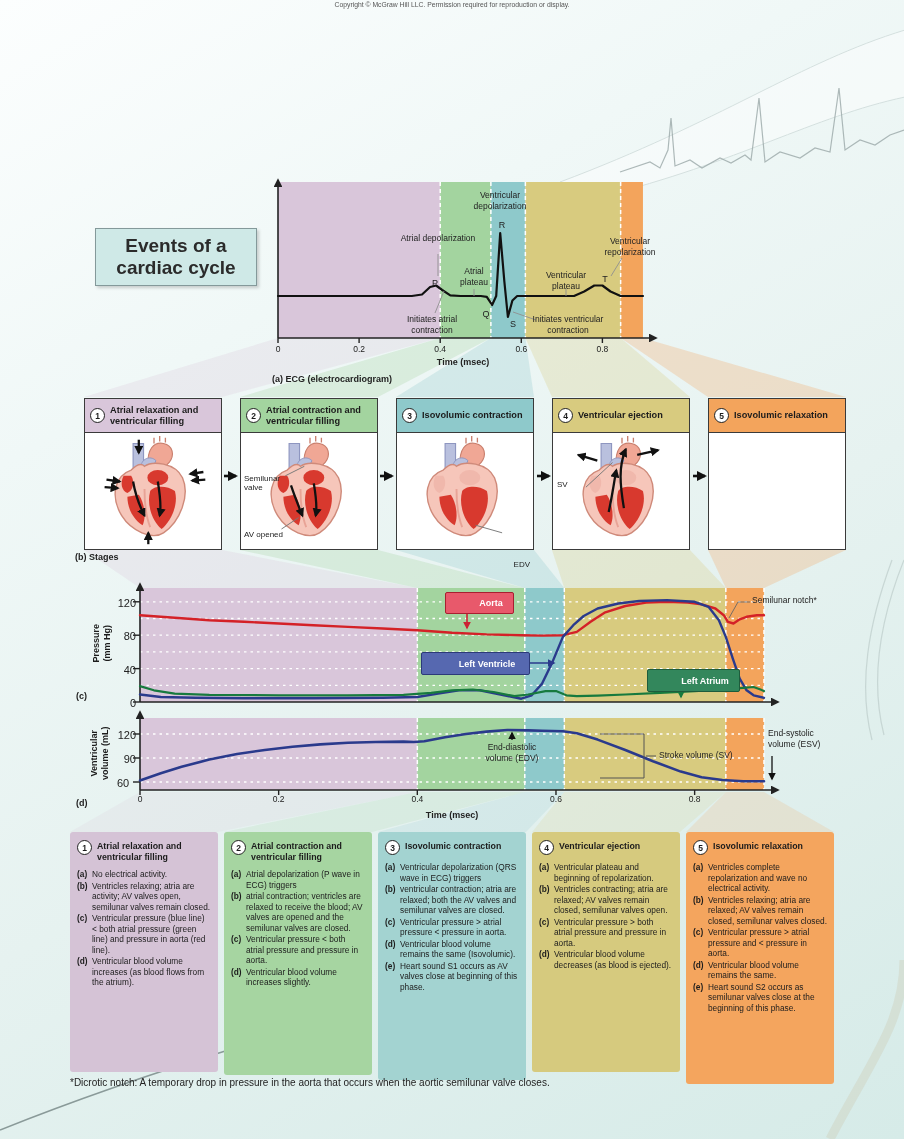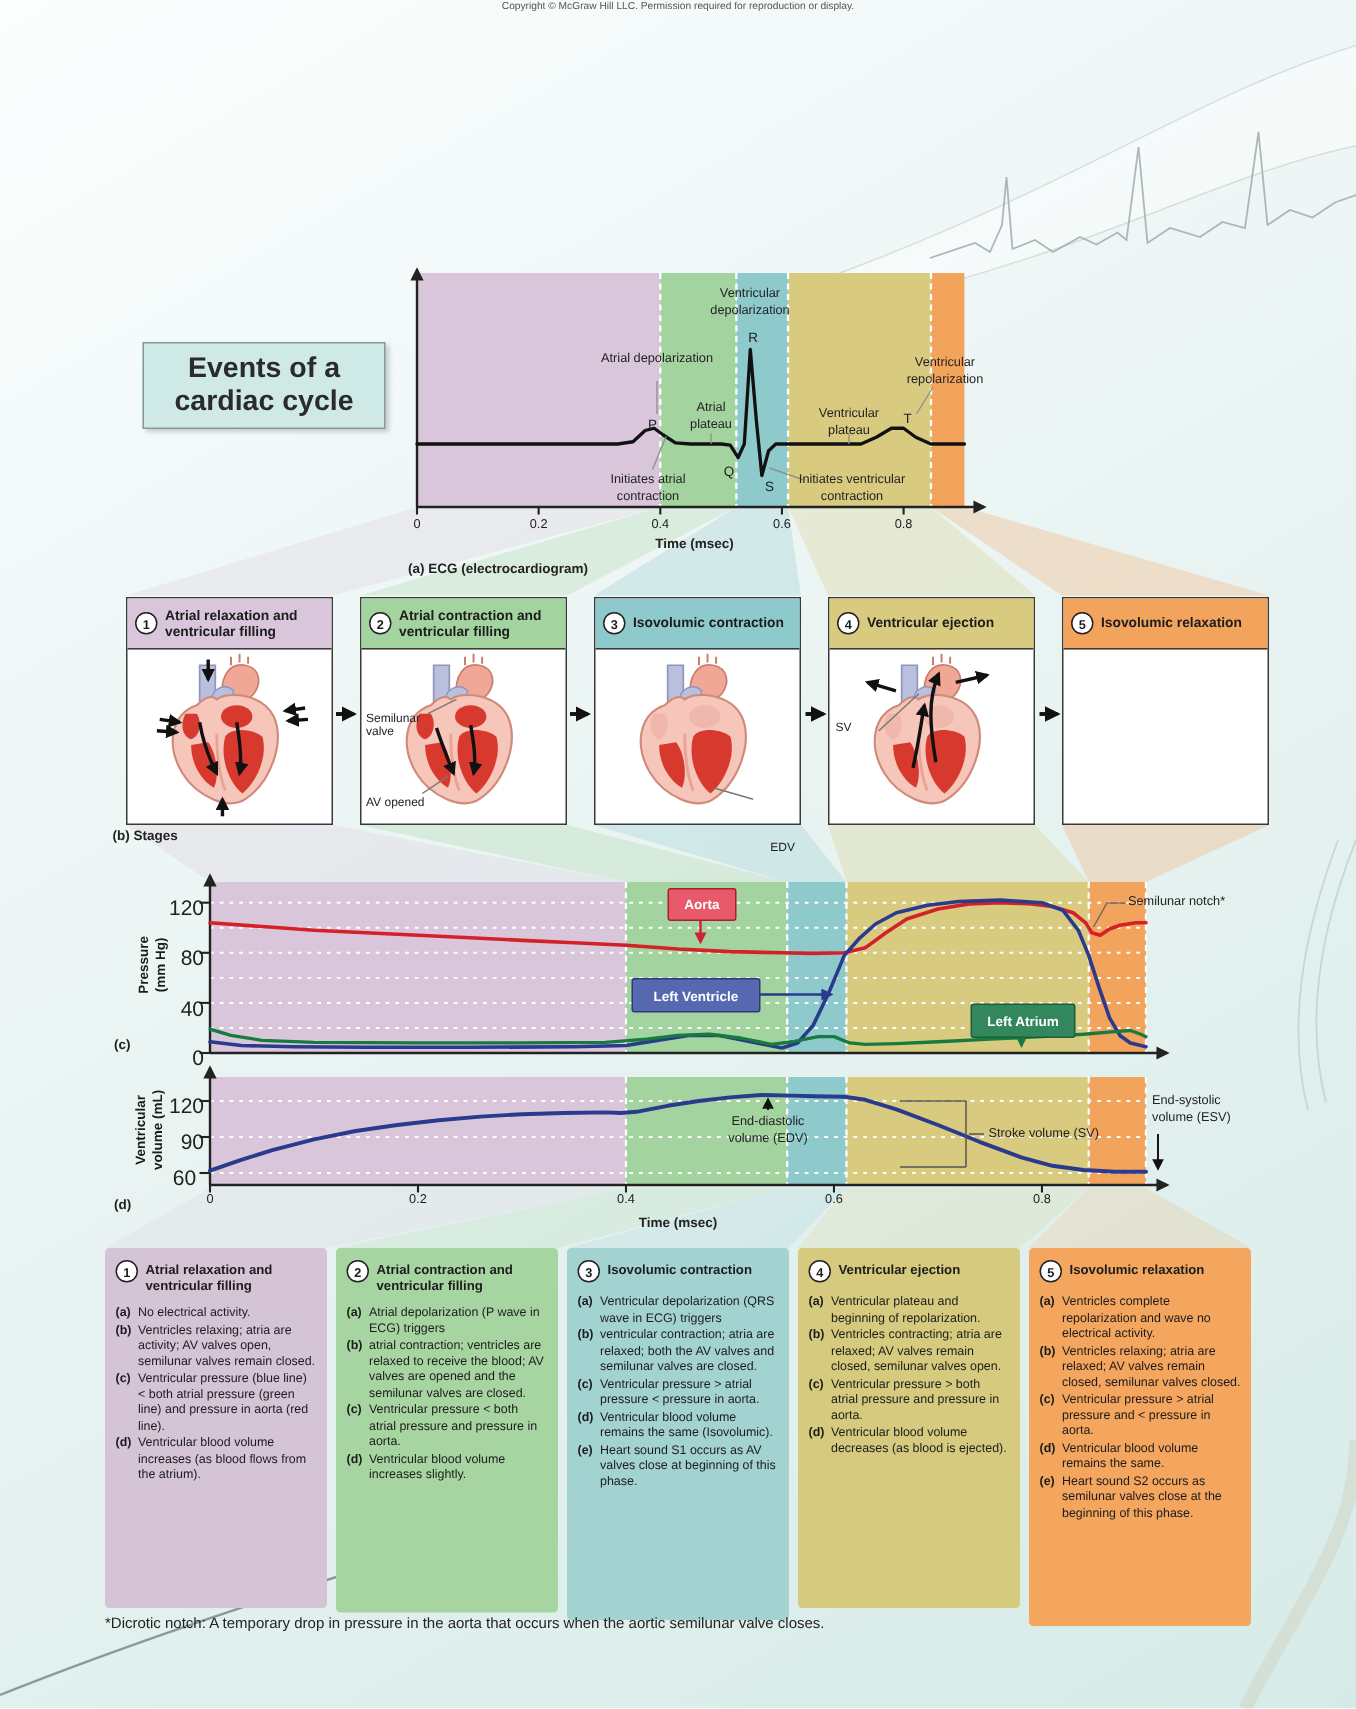--- a/index.html
+++ b/index.html
@@ -26,23 +26,23 @@
   .stage .bd{position:relative;height:116px;}
   .stage .bd svg{position:absolute;left:1px;top:1px;}
   .slab{position:absolute;z-index:3;font-size:8px;line-height:1.1;color:#222;}
   
   .bx{position:absolute;z-index:2;top:832px;width:148px;border-radius:3px;padding:8px 7px;box-sizing:border-box;font-size:8.3px;}
   .bx .bt{display:flex;gap:5px;margin-bottom:7px;}
   .bx .bt .t{font-weight:bold;font-size:8.8px;line-height:1.2;padding-top:1px;}
   .bx-item{display:flex;margin-bottom:1px;line-height:1.27;}
   .bx-item b{width:15px;flex-shrink:0;}
   .tick{position:absolute;z-index:3;font-size:8.5px;color:#222;transform:translateX(-50%);}
-  .ytick{position:absolute;z-index:3;font-size:14px;color:#222;width:26px;text-align:right;}
+  .ytick{position:absolute;z-index:3;font-size:11px;color:#222;width:26px;text-align:right;}
   .rot{position:absolute;z-index:3;font-weight:bold;font-size:9px;text-align:center;line-height:1.25;transform:rotate(-90deg);transform-origin:center;}
-  .annbox{position:absolute;z-index:3;color:#fff;font-weight:bold;font-size:9px;display:flex;align-items:center;justify-content:center;border-radius:2px;}
+  .annbox{position:absolute;z-index:3;color:#fff;font-weight:bold;font-size:9px;display:flex;align-items:center;justify-content:center;border-radius:2px;padding-left:23px;}
   .footnote{position:absolute;z-index:3;left:70px;top:1077px;width:720px;font-size:10px;color:#222;text-align:left;}
 </style>
 </head>
 <body>
 
 <div class="canvas">
 
   <svg width="0" height="0" style="position:absolute" aria-hidden="true">
     <defs>
       <marker id="mB" viewBox="0 0 10 10" refX="8" refY="5" markerWidth="4" markerHeight="4" orient="auto-start-reverse">

